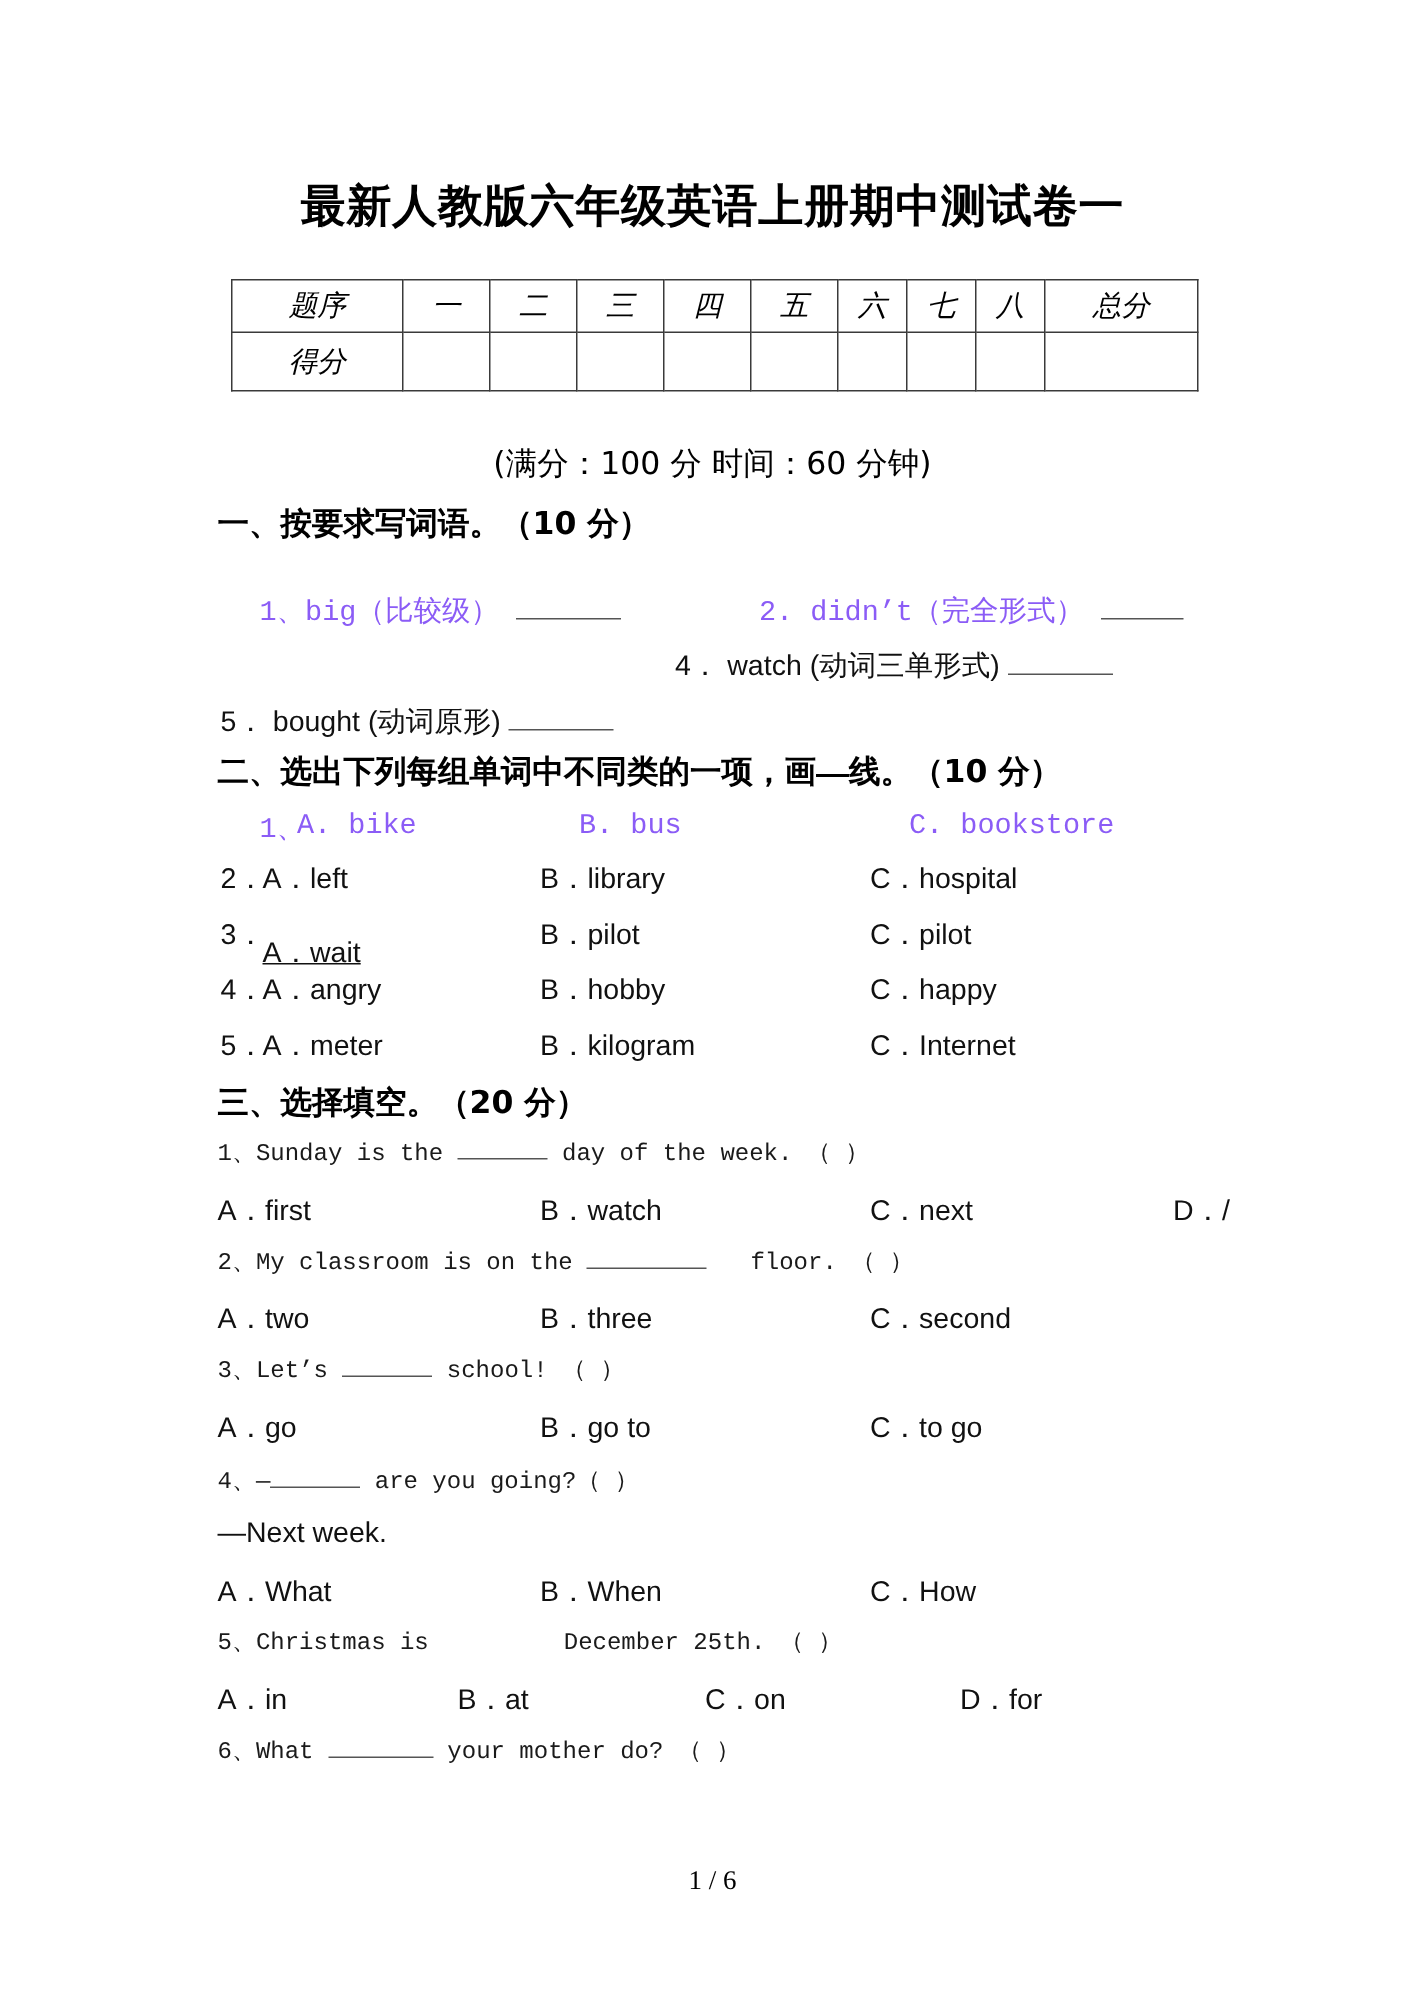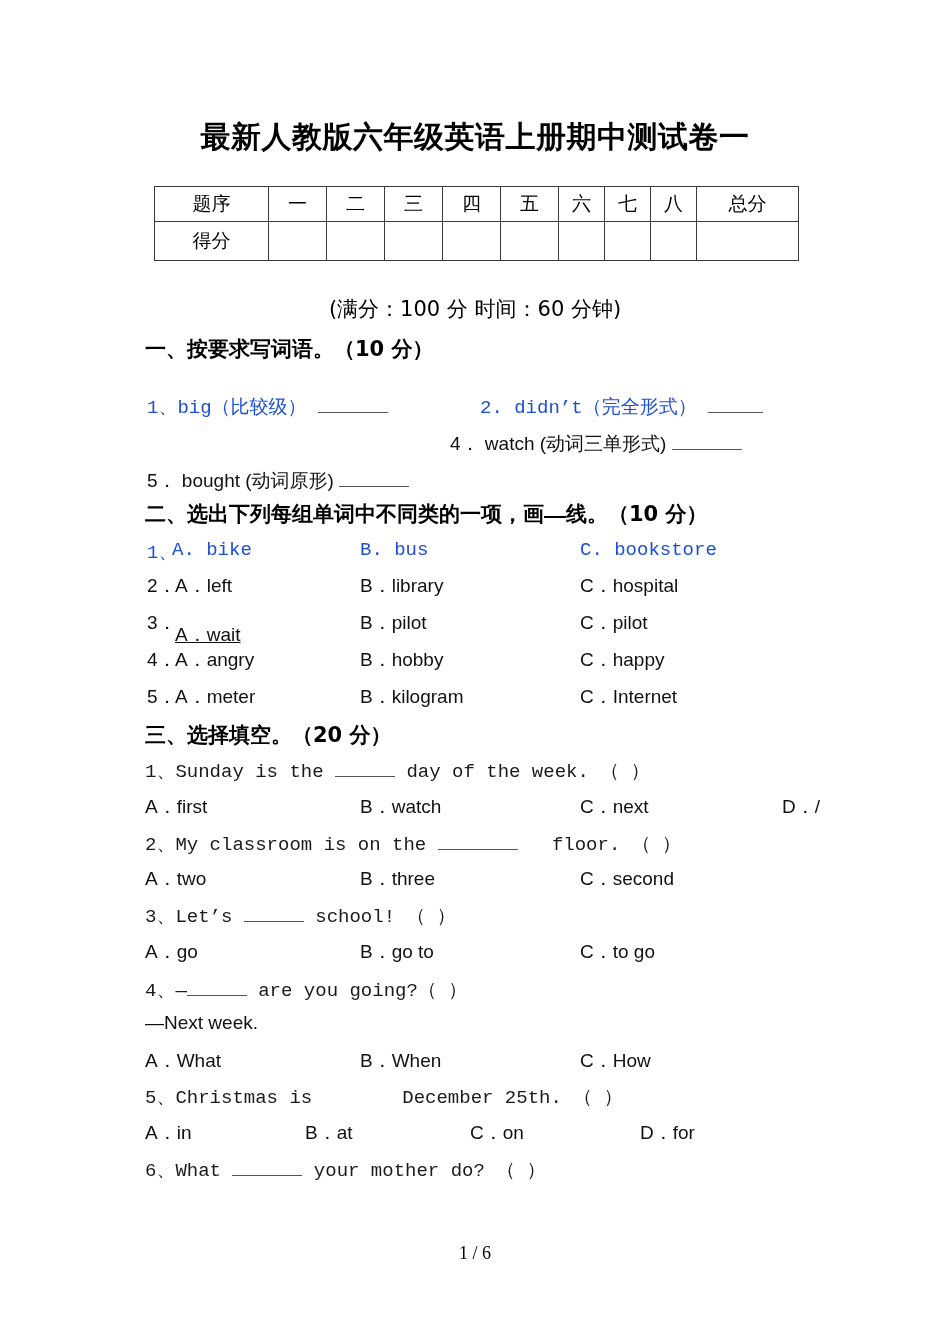--- a/index.html
+++ b/index.html
@@ -37,20 +37,21 @@
   }
 
   
   .score-table {
     position: absolute;
     left: 154px;
     top: 186px;
     border-collapse: collapse;
     table-layout: fixed;
     width: 642px;
+    font-style: italic;
   }
   .score-table td {
     border: 1px solid #3a3a3a;
     height: 34px;
     text-align: center;
     vertical-align: middle;
     font-family: "DejaVu Sans", sans-serif;
     font-size: 19px;
     padding: 0;
   }
@@ -80,30 +81,31 @@
     font-family: "DejaVu Sans", sans-serif;
     font-weight: bold;
     font-size: 21px;
     left: 145px;
   }
 
   
   .mono {
     font-family: "Liberation Mono", "DejaVu Sans Mono", monospace;
     font-size: 19px;
-    color: #1d4ed8;
+    color: #8b5cf6;
+    margin-left: 26px;
   }
   .sans {
     font-family: "Liberation Sans", sans-serif;
     font-size: 19px;
     color: #111111;
   }
   .serif-q {
     font-family: "Liberation Mono", "DejaVu Sans Mono", monospace;
-    font-size: 19px;
+    font-size: 16px;
     color: #1a1a1a;
   }
 
   .ul {
     display: inline-block;
     border-bottom: 1px solid #555;
     vertical-align: baseline;
   }
   .ul-70 { width: 70px; }
   .ul-60 { width: 60px; }

